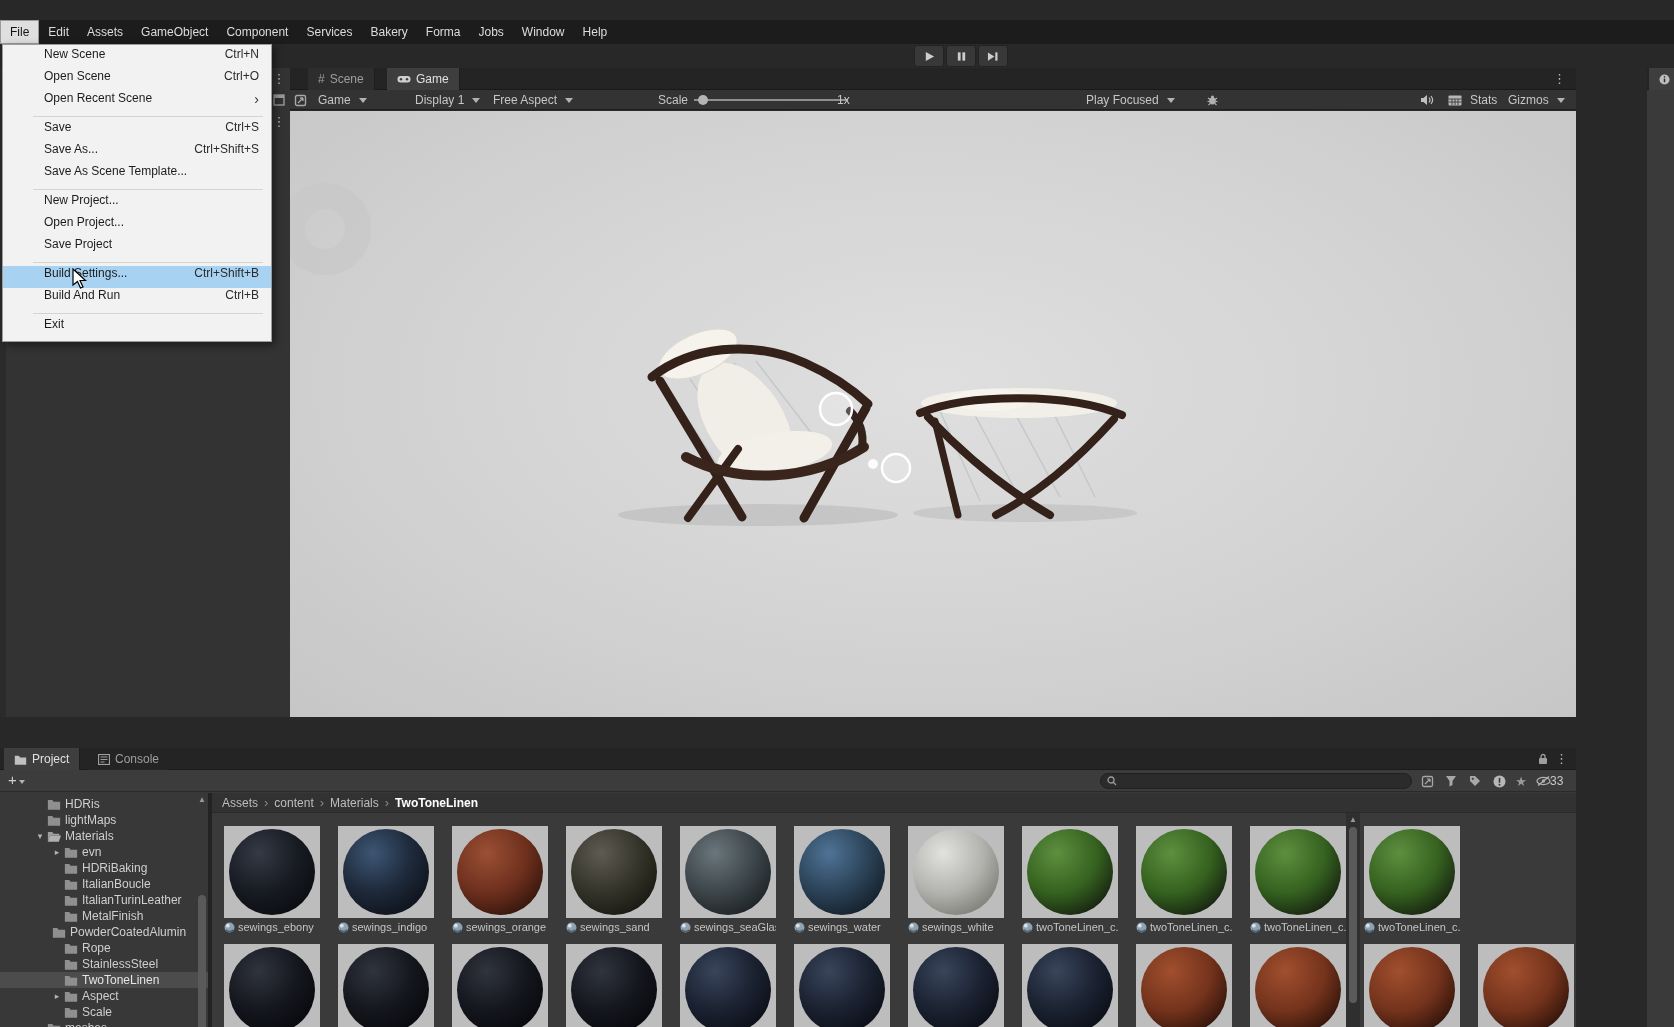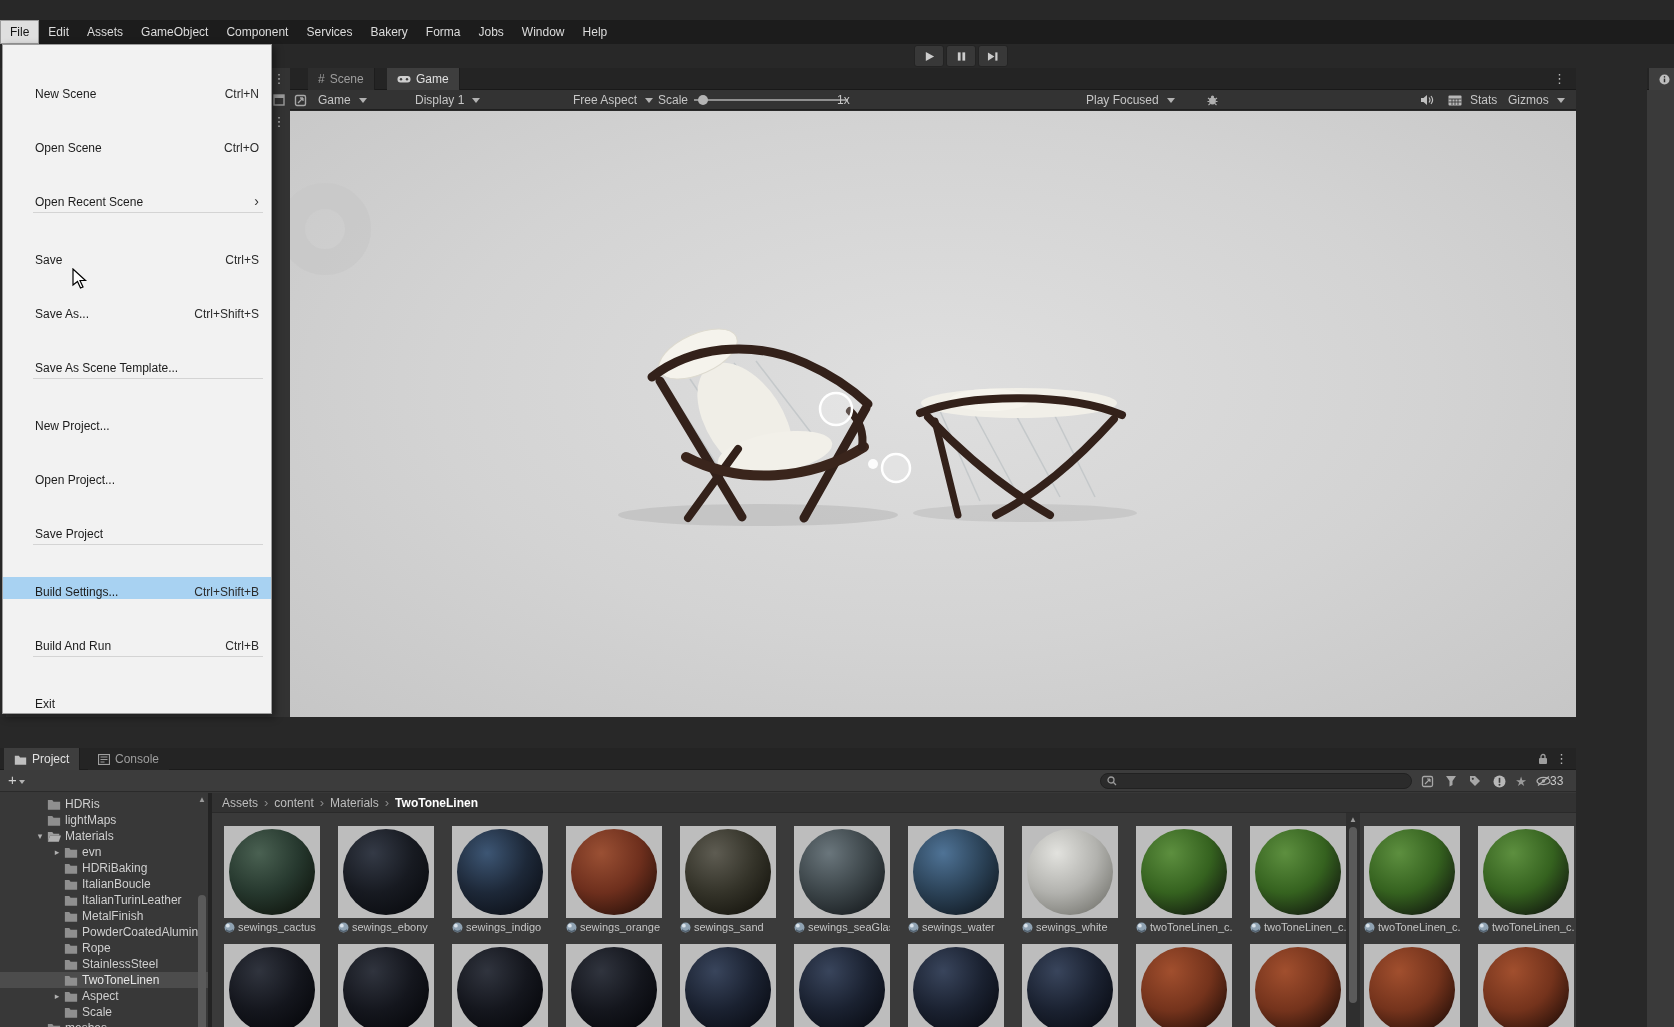--- a/index.html
+++ b/index.html
@@ -80,21 +80,21 @@
   .tlbl { margin-top:2px; height:14px; display:flex; align-items:center; gap:3px; font-size:11px; color:#c4c4c4;
           white-space:nowrap; overflow:hidden; }
   .star-pre { color:#d8d8d8; font-size:12px; line-height:6px; }
   .vscroll { position:absolute; background:#2f2f2f; }
   .vthumb { position:absolute; left:2px; width:8px; background:#5a5a5a; border-radius:4px; }
   .varrow { position:absolute; left:2px; top:2px; color:#9a9a9a; font-size:8px; width:10px; text-align:center; }
 
   
   .filemenu { position:absolute; left:2px; top:44px; width:270px; background:#f2f2f2; border:1px solid #9c9c9c;
               box-shadow:3px 3px 8px rgba(0,0,0,.45); padding:2px 0; z-index:50; font-size:12px; color:#1c1c1c; }
-  .fitem { height:22px; display:flex; align-items:flex-end; padding:0 12px 0 32px;margin-top:32px; }
+  .fitem { height:22px; display:flex; align-items:flex-start; padding:0 12px 0 41px; }
   .fitem.hl { background:#a8d2f2; }
   .fitem .flabel { flex:1; }
   .fitem .fshort { color:#2b2b2b; }
   .fitem .fsub { font-size:14px; color:#333; }
   .fdiv { height:1px; background:#d4d4d4; margin:3px 8px 3px 30px; }
 
   .cursor { position:absolute; z-index:60; }
   svg { display:block; }
 </style>
 </head>
@@ -174,21 +174,21 @@
             <rect x="1.5" y="1.5" width="10" height="10" rx="1.5" fill="none" stroke="#a7a7a7" stroke-width="1.4"></rect>
             <path d="M4,9 L9,4 M9,4 h-3 M9,4 v3" stroke="#a7a7a7" stroke-width="1.3" fill="none"></path>
           </svg>
       </span>
       <span class="gt dd" style="left:28px">
           <span>Game</span>
         </span>
       <span class="gt dd" style="left:125px">
           <span>Display 1</span>
         </span>
-      <span class="gt dd" style="left:203px;width:160px;justify-content:flex-end">
+      <span class="gt dd" style="left:203px;width:160px;justify-content:flex-start">
           <span>Free Aspect</span>
         </span>
       <span class="gt" style="left:368px">
           <span>Scale</span>
         </span>
       <span class="slider-track" style="left:404px;width:154px"></span>
       <span class="slider-knob" style="left:408px"></span>
       <span class="gt" style="left:547px">
           <span>1x</span>
         </span>
@@ -435,21 +435,21 @@
           </div>
           <div class="trow" style="padding-left: 50px;">
             <span class="tarrow"></span>
             <span style="display: flex;">
               <svg width="14" height="12" viewBox="0 0 16 13">
                 <path d="M1,2 h5 l1.5,2 H15 v9 H1 Z" fill="#8f8f8f"></path>
               </svg>
             </span>
             <span class="tlabel">MetalFinish</span>
           </div>
-          <div class="trow" style="padding-left: 50px;">
+          <div class="trow" style="padding-left: 38px;">
             <span class="tarrow"></span>
             <span style="display: flex;">
               <svg width="14" height="12" viewBox="0 0 16 13">
                 <path d="M1,2 h5 l1.5,2 H15 v9 H1 Z" fill="#8f8f8f"></path>
               </svg>
             </span>
             <span class="tlabel">PowderCoatedAlumin</span>
           </div>
           <div class="trow" style="padding-left: 50px;">
             <span class="tarrow"></span>
@@ -532,35 +532,20 @@
             <span class="">content</span>
             <span class="sep">›</span>
             <span class="">Materials</span>
             <span class="sep">›</span>
             <span class="last">TwoToneLinen</span>
           </div>
         <div class="grid">
           <div class="grow" style="top:13px" id="gridrow0">
               <div class="tile">
                 <div class="timg">
-                  <div class="tsphere" style="background: radial-gradient(circle at 35% 28%, rgb(74, 97, 82) 0%, rgb(38, 56, 46) 48%, rgb(16, 23, 15) 85%);"></div>
-                </div>
-                <div class="tlbl">
-                  <span style="display: flex;">
-                    <svg width="11" height="11" viewBox="0 0 12 12">
-                      <circle cx="6" cy="6" r="5.4" fill="#8fa2b2"></circle>
-                      <circle cx="4.2" cy="4" r="2.1" fill="#d9e2ea"></circle>
-                      <path d="M2,8.5 a5.4,5.4 0 0 0 8,0" fill="none" stroke="#51606e" stroke-width="1.5"></path>
-                    </svg>
-                  </span>
-                  <span>sewings_cactus</span>
-                </div>
-              </div>
-              <div class="tile">
-                <div class="timg">
                   <div class="tsphere" style="background: radial-gradient(circle at 35% 28%, rgb(52, 58, 70) 0%, rgb(23, 26, 33) 48%, rgb(10, 12, 16) 85%);"></div>
                 </div>
                 <div class="tlbl">
                   <span style="display: flex;">
                     <svg width="11" height="11" viewBox="0 0 12 12">
                       <circle cx="6" cy="6" r="5.4" fill="#8fa2b2"></circle>
                       <circle cx="4.2" cy="4" r="2.1" fill="#d9e2ea"></circle>
                       <path d="M2,8.5 a5.4,5.4 0 0 0 8,0" fill="none" stroke="#51606e" stroke-width="1.5"></path>
                     </svg>
                   </span>

